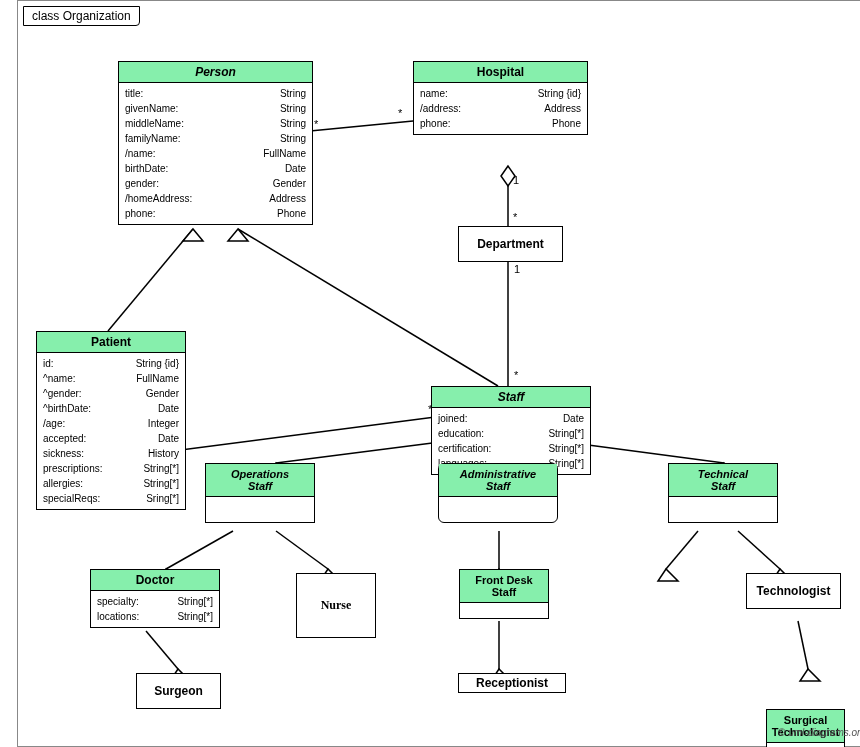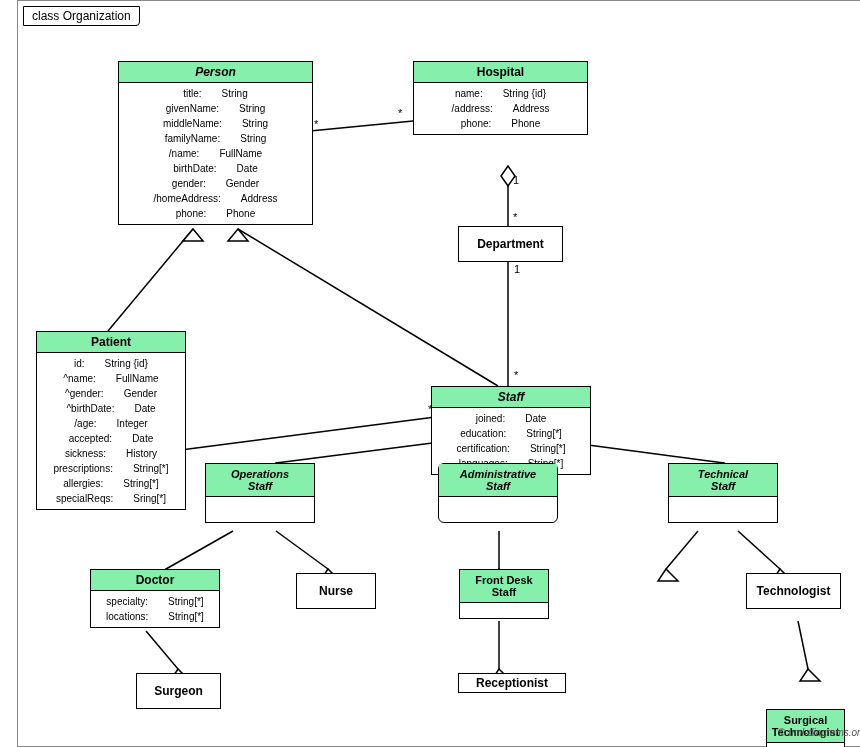--- a/index.html
+++ b/index.html
@@ -50,21 +50,21 @@
     }
     .uml-box .box-attrs {
       padding: 3px 6px;
       text-align: left;
       font-size: 10px;
       line-height: 1.5;
       white-space: nowrap;
     }
     .uml-box .attr-row {
       display: flex;
-      justify-content: center;
+      justify-content: space-between;
       gap: 20px;
     }
     .attr-name { }
     .attr-type { }
 
     svg.lines {
       position: absolute;
       top: 0; left: 0;
       width: 860px;
       height: 747px;
@@ -313,21 +313,21 @@
           <span class="attr-name">specialty:</span>
           <span class="attr-type">String[*]</span>
         </div>
       <div class="attr-row">
           <span class="attr-name">locations:</span>
           <span class="attr-type">String[*]</span>
         </div>
     </div>
   </div>
 
-  <div class="simple-box" style="left:278px; top:572px; width:80px; padding:10px 5px;">
+  <div class="simple-box" style="left:278px; top:572px; width:80px; padding:24px 5px;font-family:Liberation Serif, serif;">
     <span>Nurse</span>
   </div>
 
   <div class="uml-box" style="left:441px; top:568px; width:90px; min-height:50px;">
     <div class="box-title normal" style="padding:4px; white-space:pre-line; font-size:11px;">Front Desk
 Staff</div>
   </div>
 
 
   <div class="simple-box" style="left:728px; top:572px; width:95px; padding:10px 5px;">

